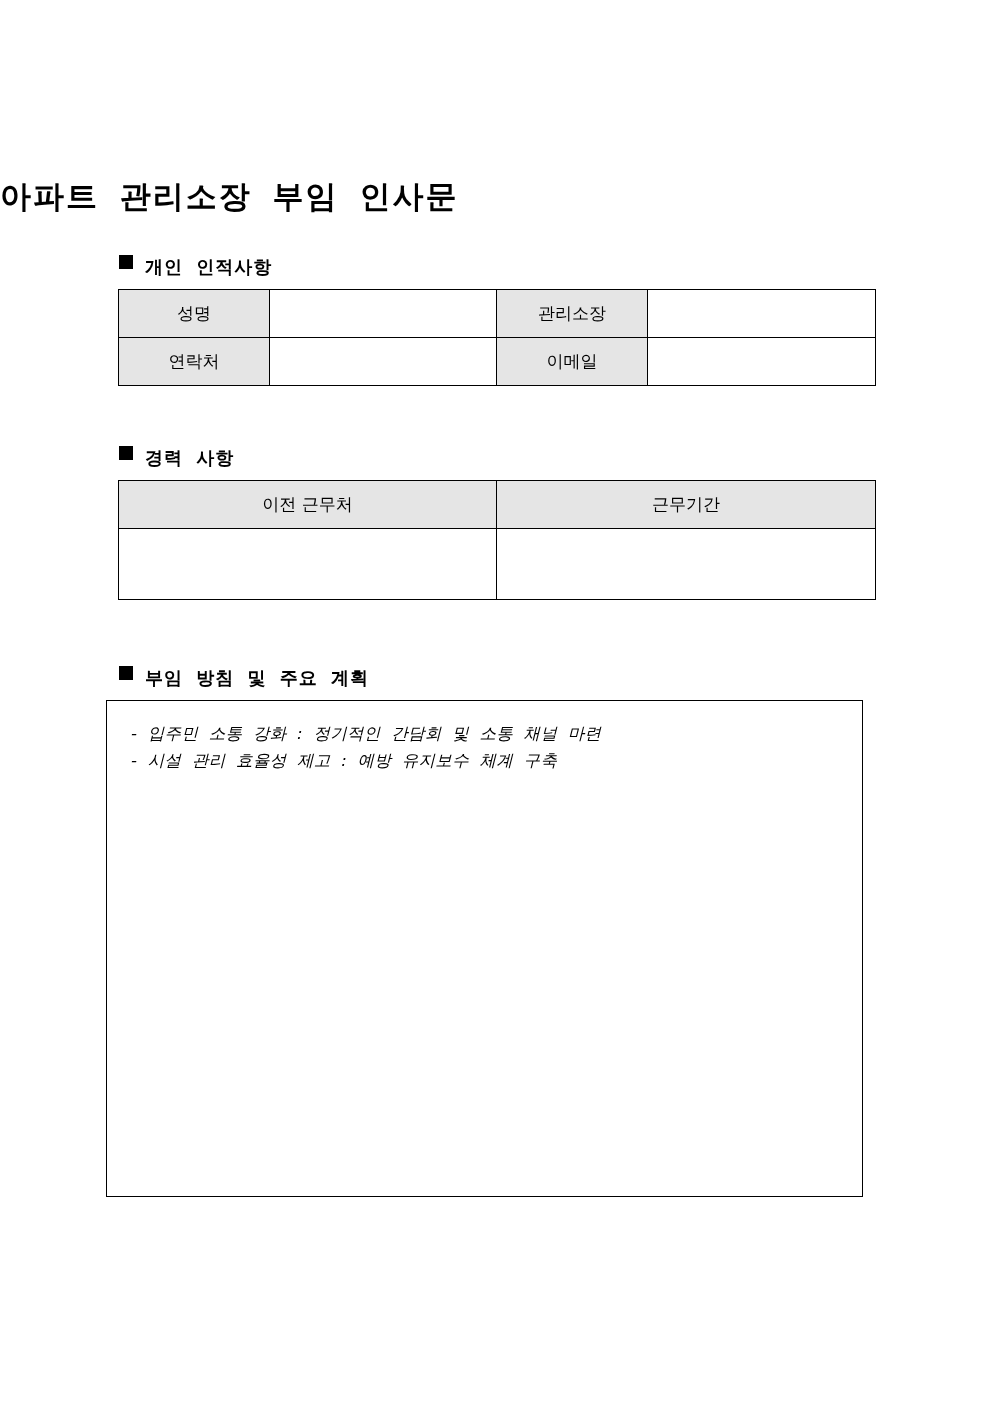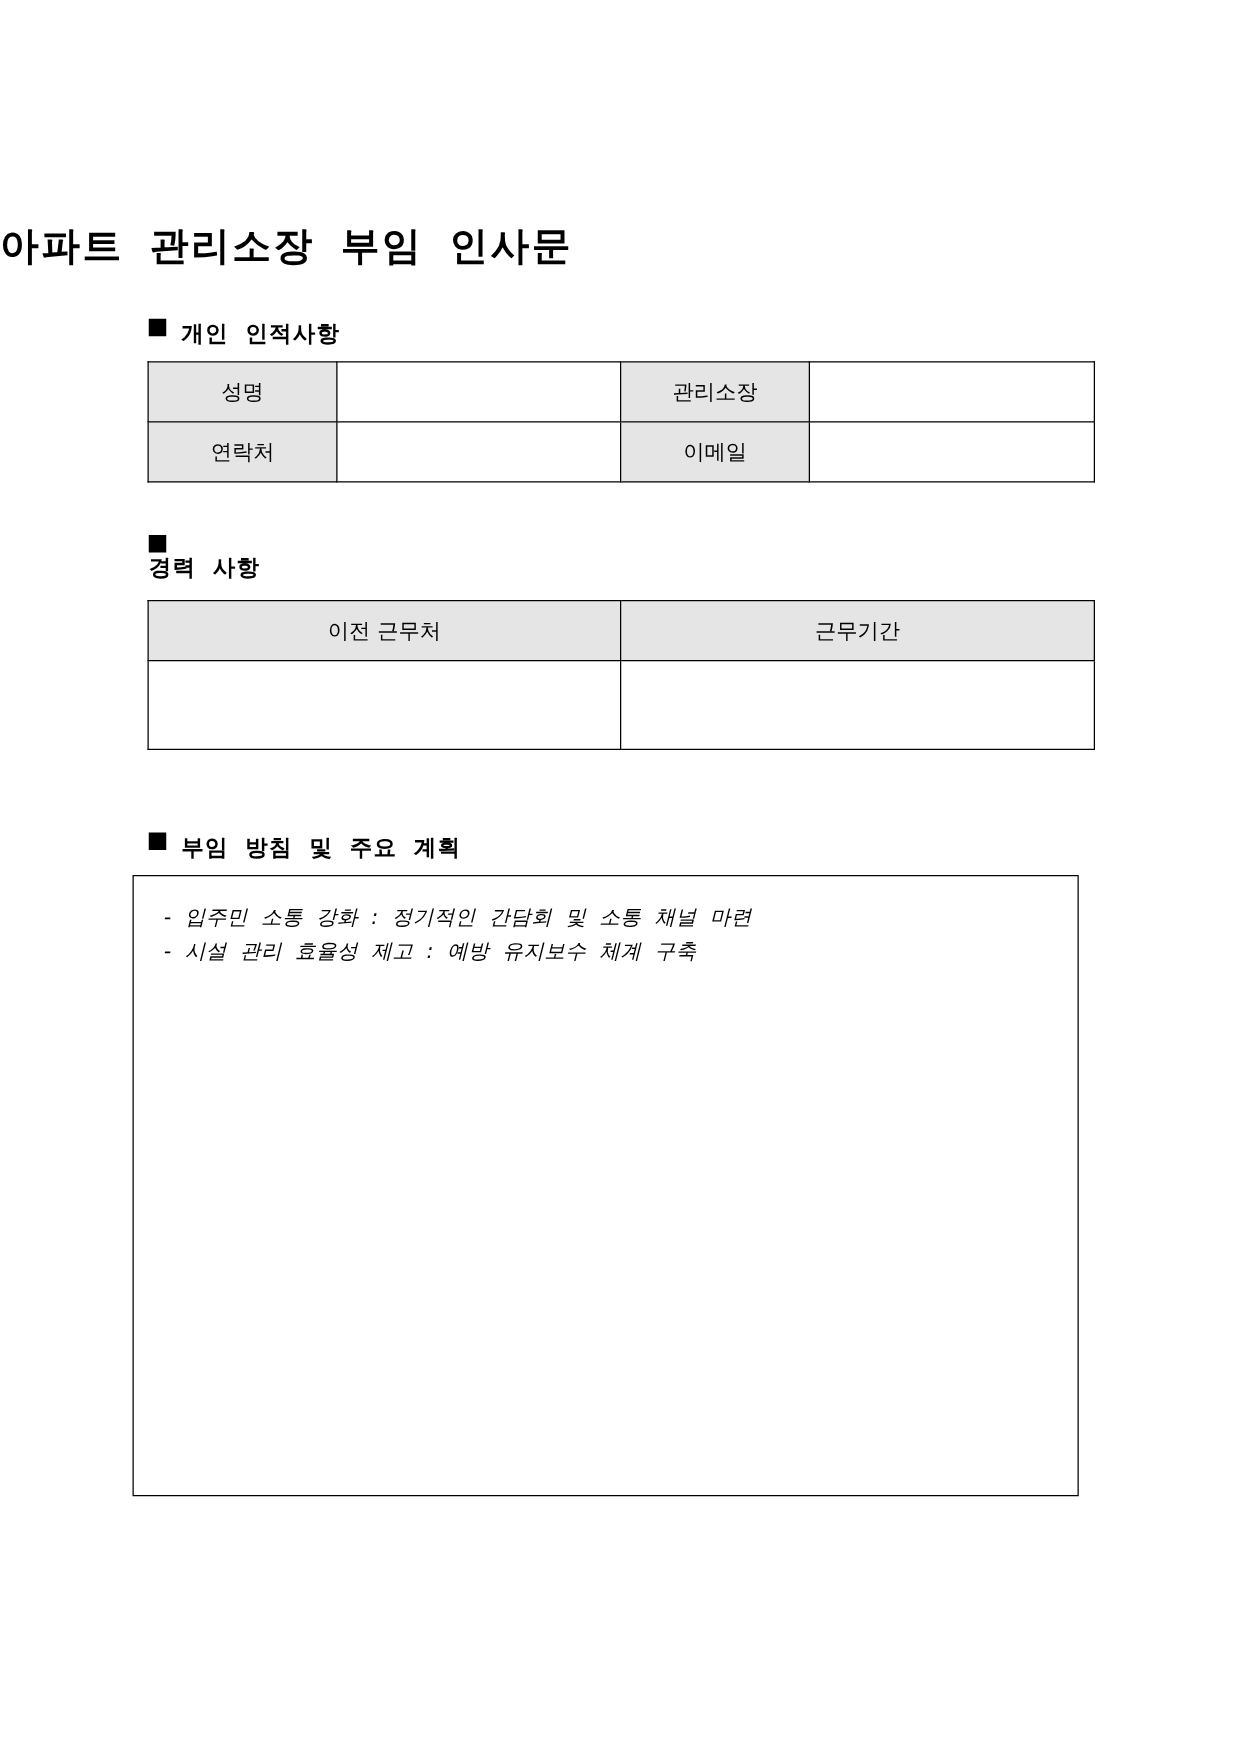--- a/index.html
+++ b/index.html
@@ -121,21 +121,21 @@
     </tr>
     <tr>
       <td class="label-cell">연락처</td>
       <td></td>
       <td class="label-cell">이메일</td>
       <td></td>
     </tr>
   </tbody>
     </table>
 
-  <div class="section-heading" style="top:428px;flex-direction:column;">
+  <div class="section-heading" style="top:446px;">
     <span class="square"></span>
     <span class="label">경력 사항</span>
   </div>
 
   <table class="grid" id="career-table">
     <colgroup>
       <col style="width:378px">
       <col style="width:379px">
     </colgroup>
     <tbody>

